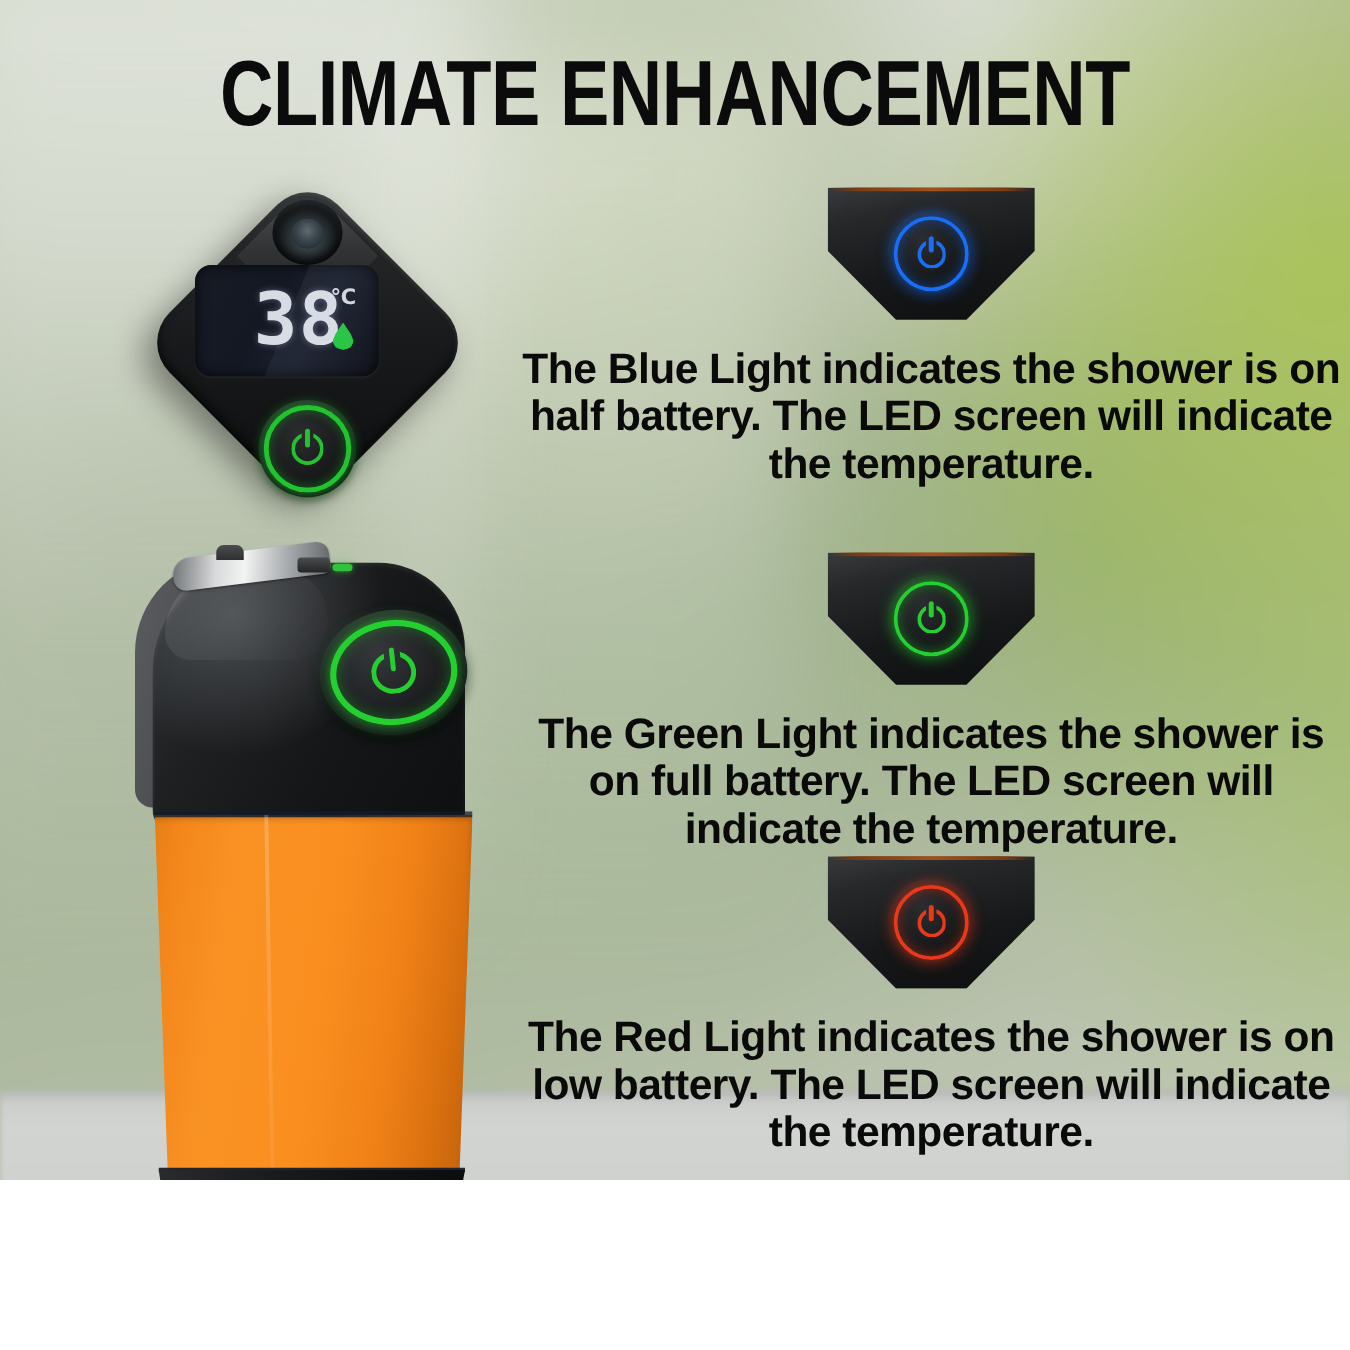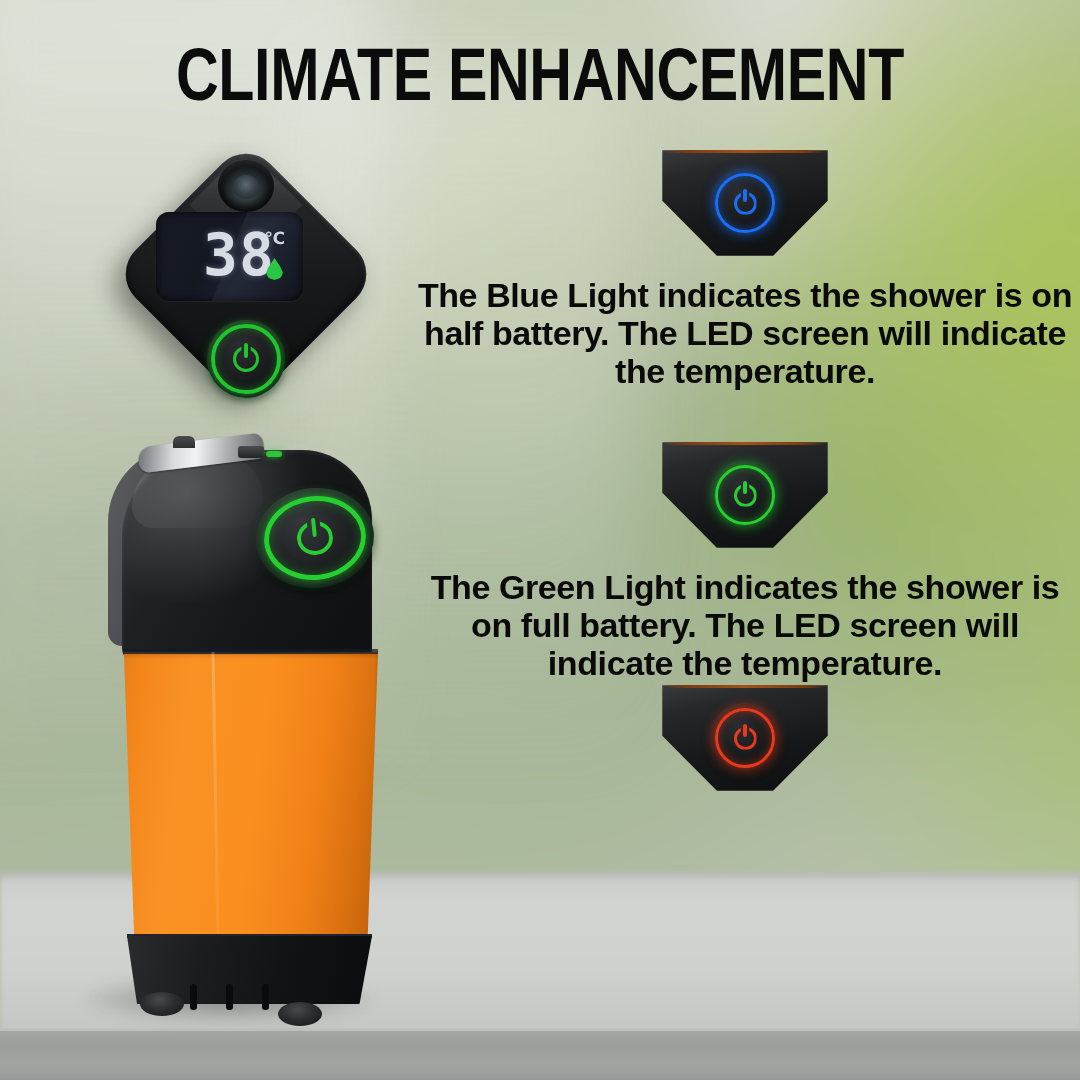--- a/index.html
+++ b/index.html
@@ -7,21 +7,21 @@
     padding: 0;
     background: #ffffff;
   }
   body {
     font-family: "Liberation Sans", sans-serif;
   }
 
   #stage {
     position: relative;
     width: 1080px;
-    height: 1080px;
+    height: 944px;
     overflow: hidden;
     background: #f97316;
   }
 
   
   .bg-layer {
     position: absolute;
     inset: 0;
     overflow: hidden;
   }
@@ -625,15 +625,16 @@
         <div class="badge-btn">
           <div class="badge-ring" style="color:#e8391a; box-shadow:0 0 13px rgba(232,57,26,0.85), inset 0 0 10px rgba(232,57,26,0.5);">
             <span class="pwr">
               <span class="arc"></span>
                 <span class="bar"></span>
             </span>
           </div>
         </div>
       </div>
     </div>
+    <div class="para">The Red Light indicates the shower is on low battery. The LED screen will indicate the temperature.</div>
   </div>
 
 </div>
 
 </body></html>

